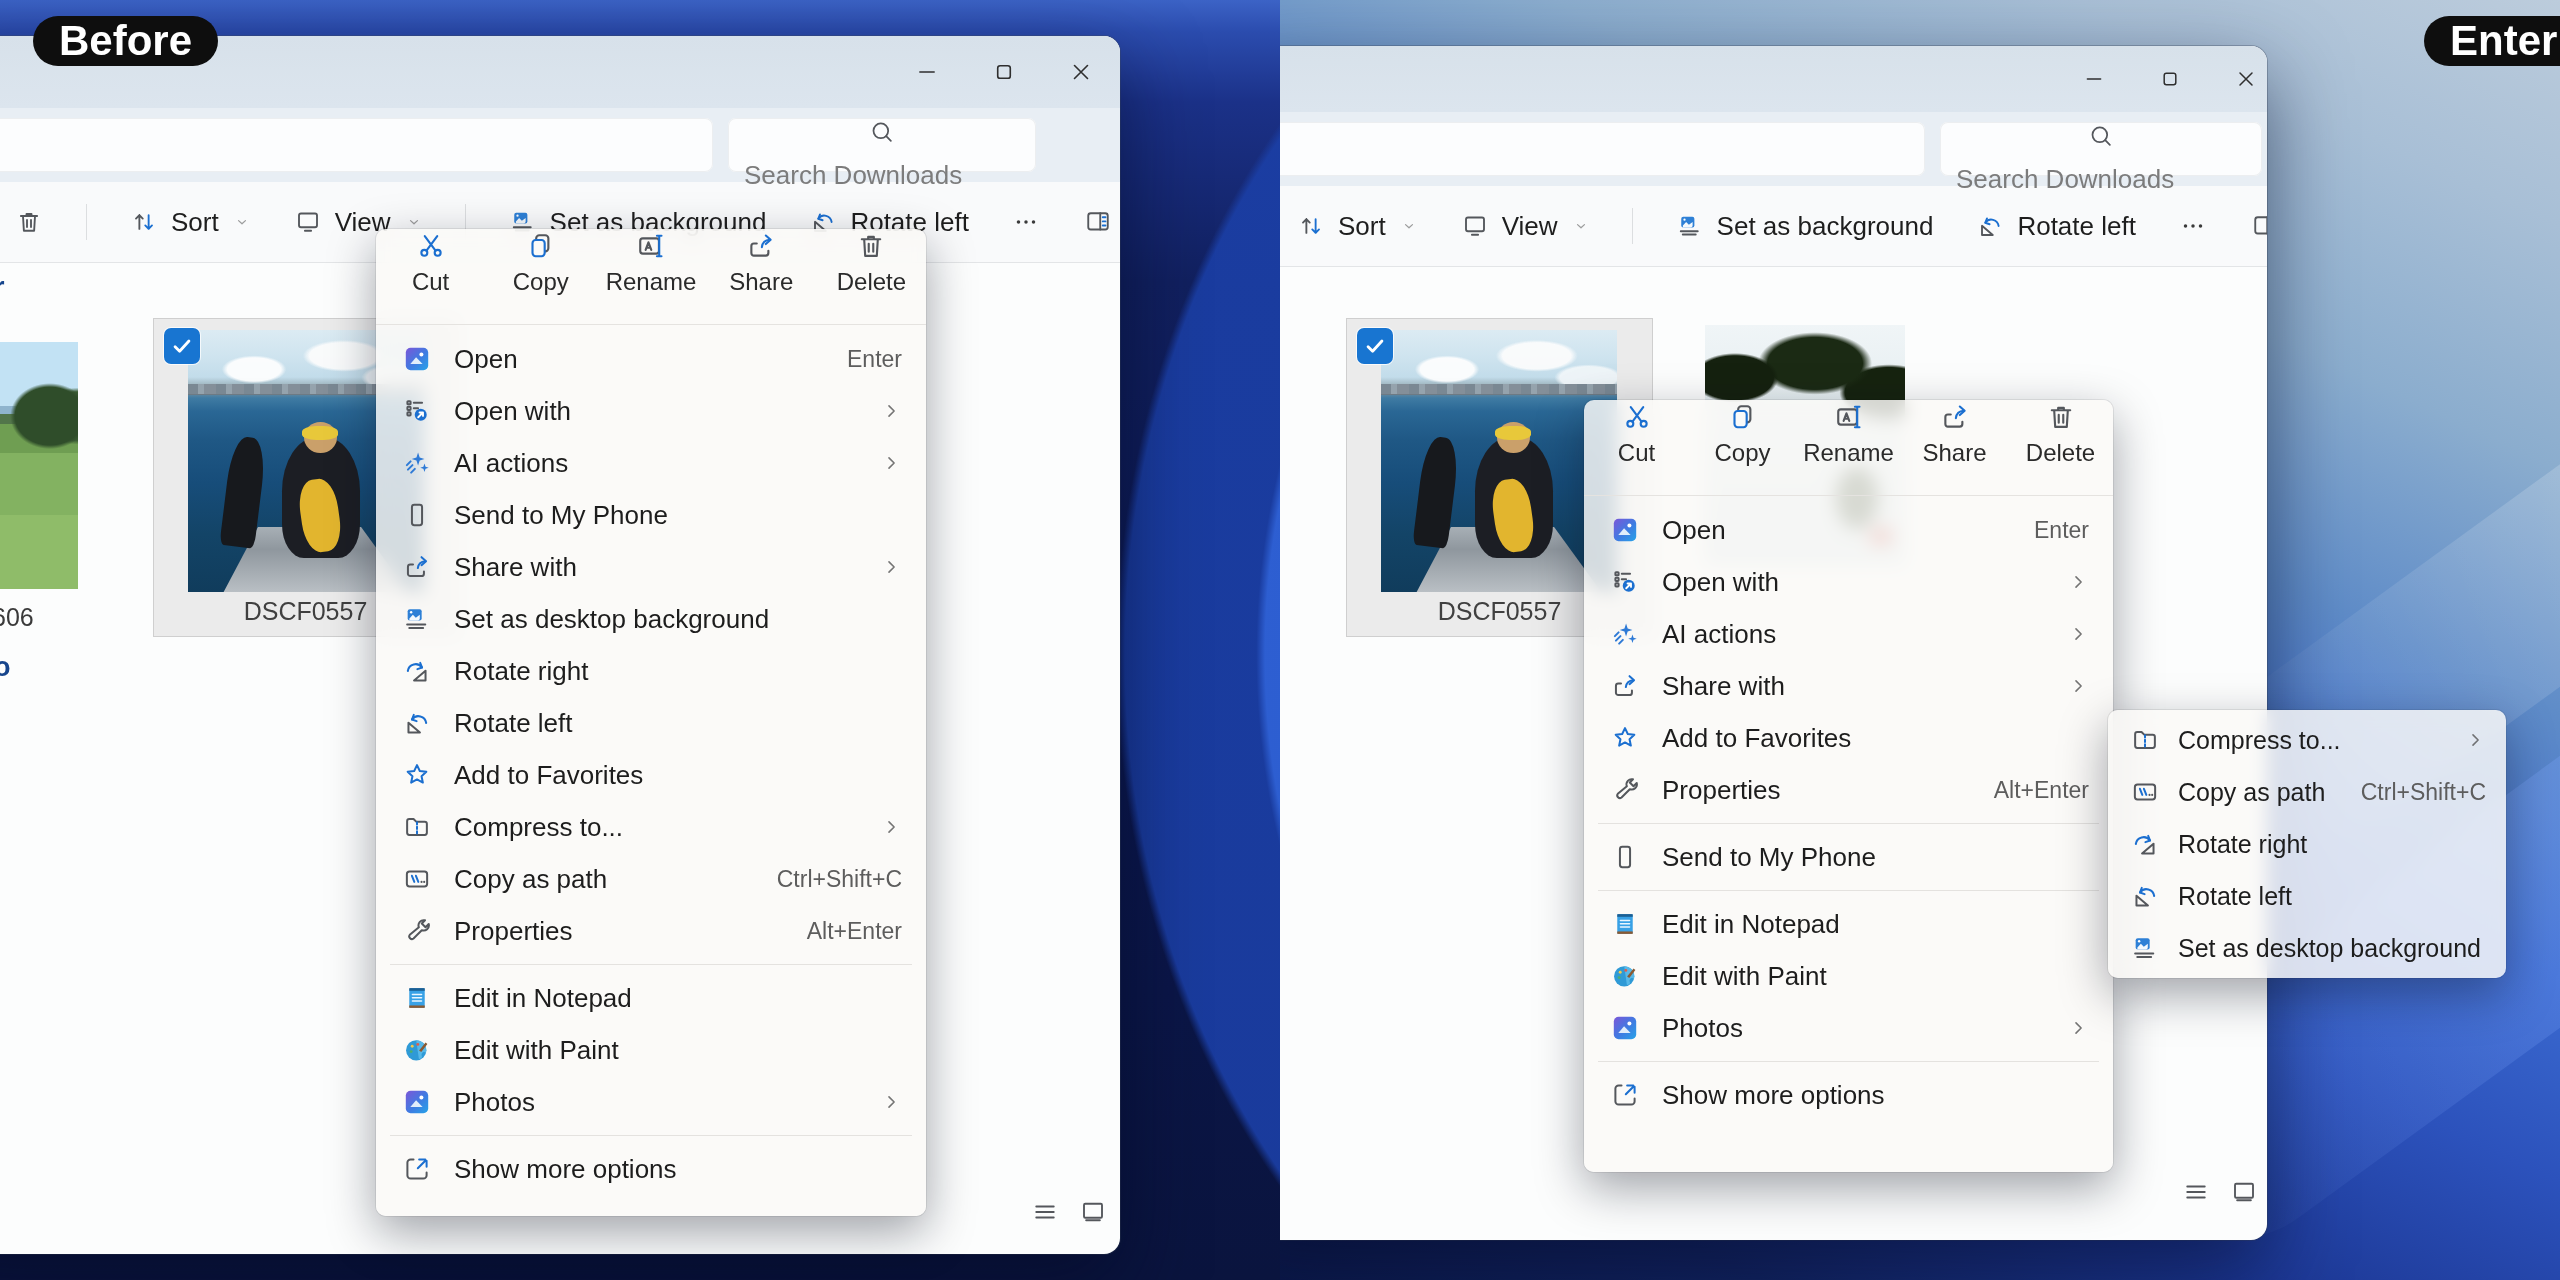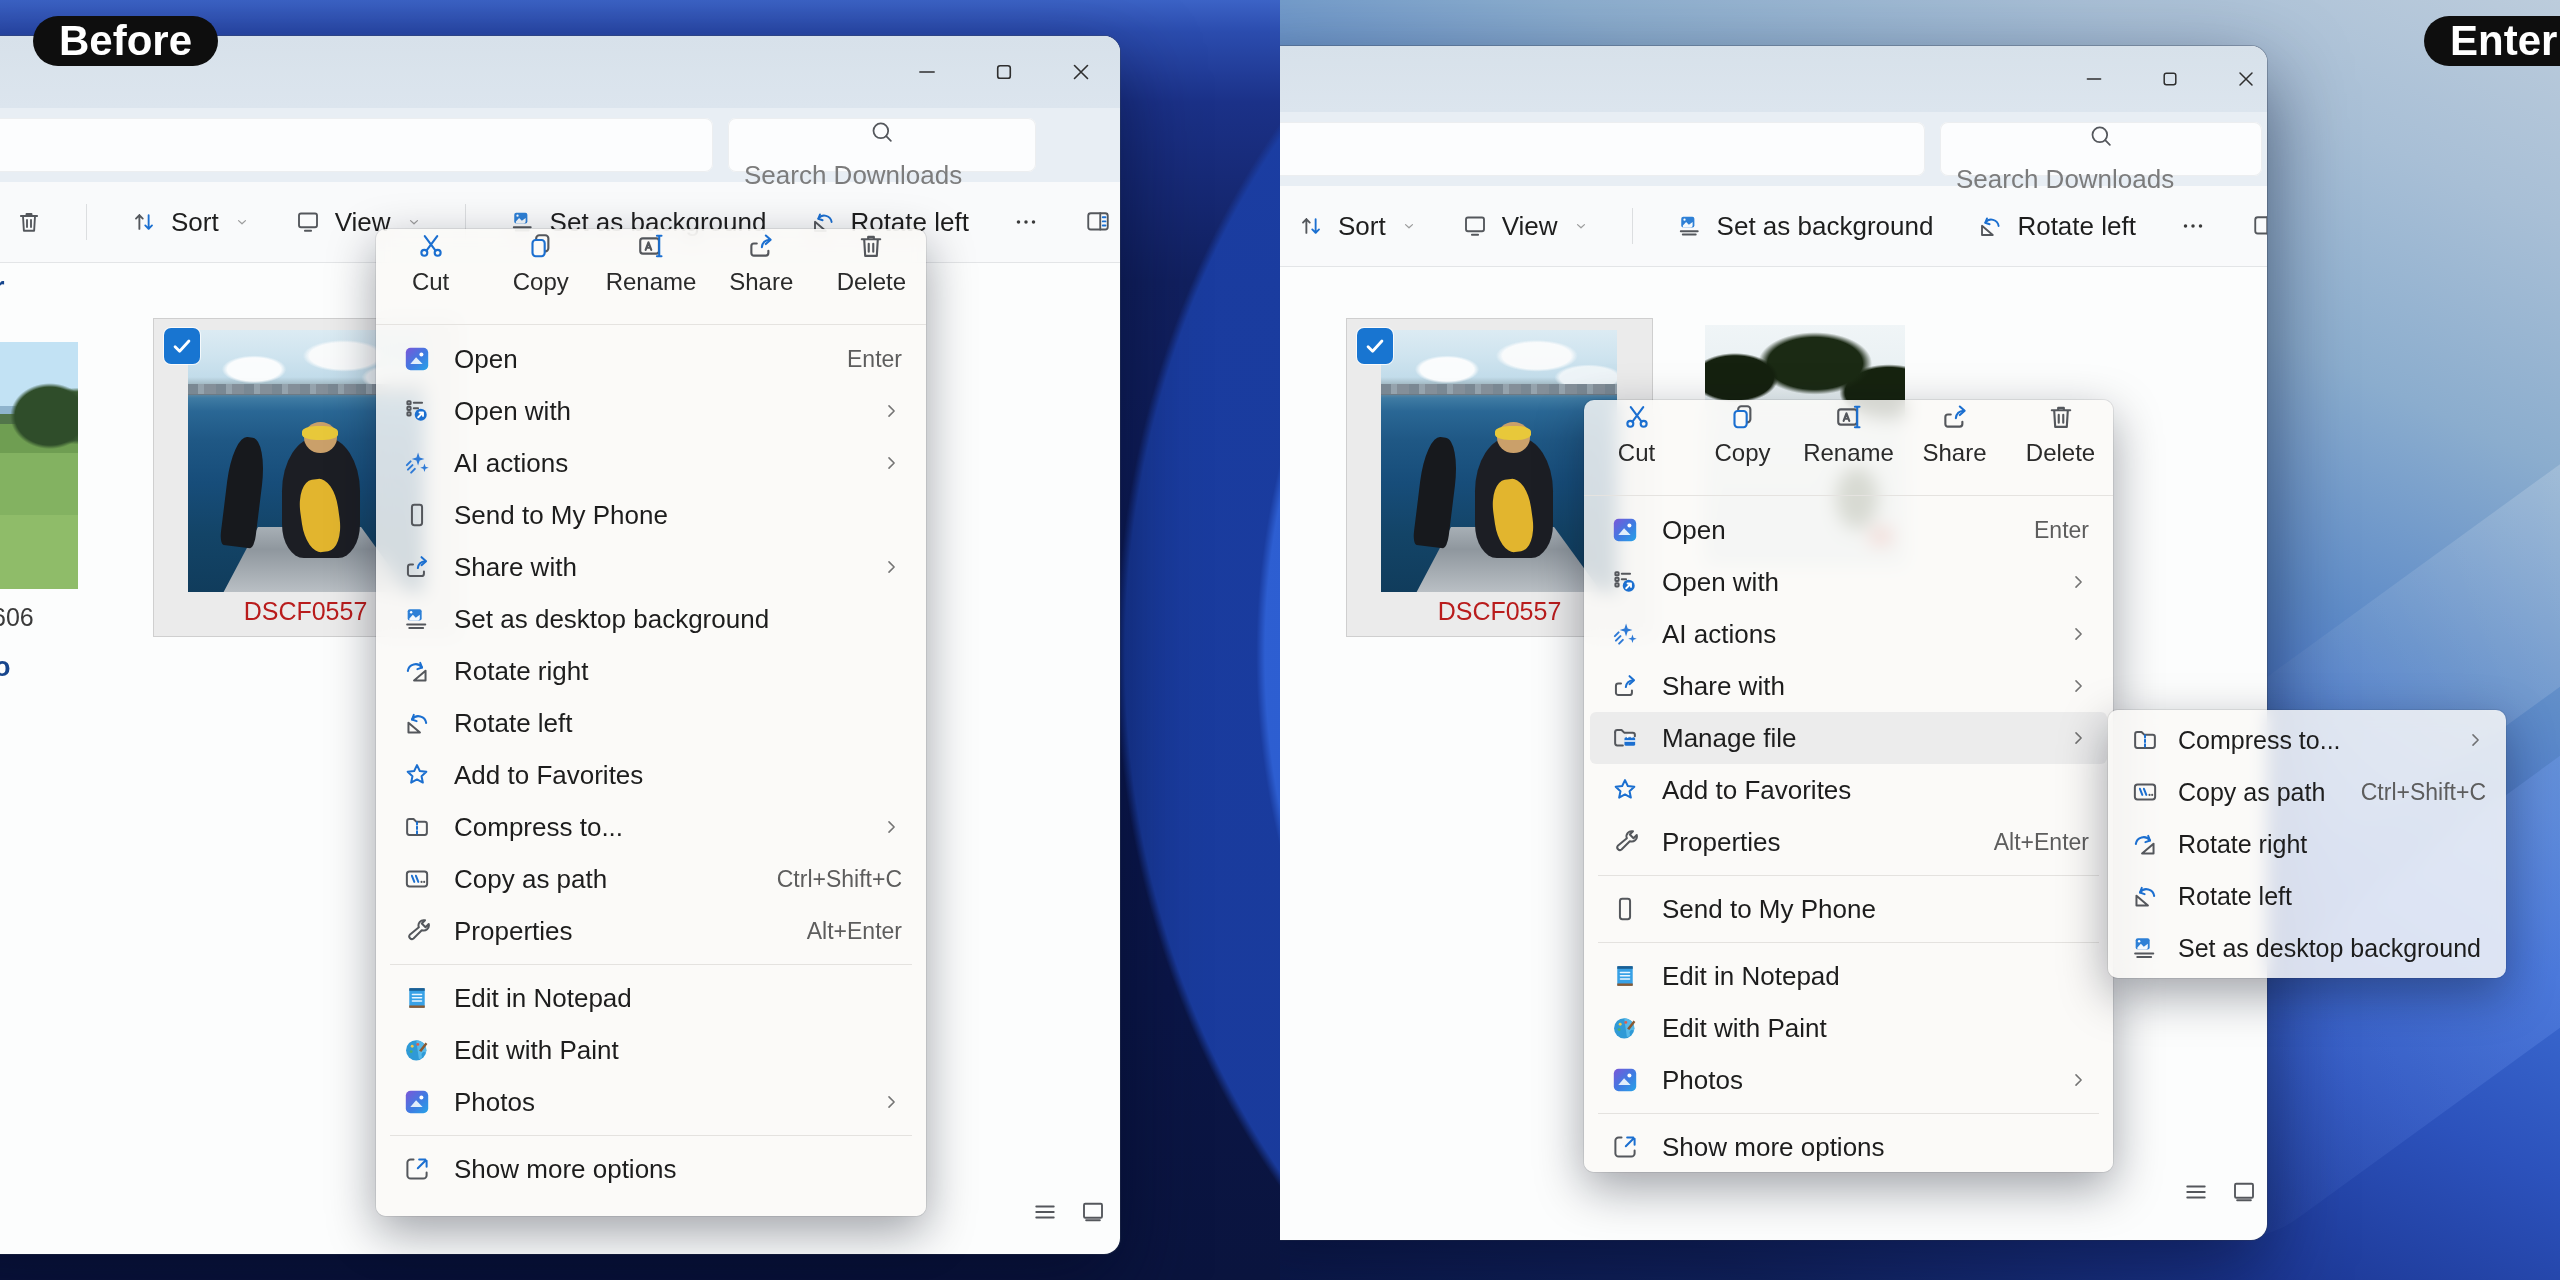--- a/index.html
+++ b/index.html
@@ -84,21 +84,21 @@
     repeating-linear-gradient(90deg,#7a8893 0 10px,#95a3ad 10px 16px,#848f99 16px 28px);}
   .ph-boat{position:absolute;bottom:0;left:6%;right:3%;height:27%;
     background:linear-gradient(180deg,#aeb6bc,#8f979e 40%,#b9bfc4);
     clip-path:polygon(10% 100%, 26% 8%, 74% 8%, 96% 100%);}
   .ph-fin{position:absolute;left:16%;bottom:17%;width:15%;height:42%;background:#17191d;
     border-radius:42% 42% 12% 12%;transform:rotate(7deg);}
   .ph-diver{position:absolute;left:40%;bottom:13%;width:33%;height:46%;background:#1c1e24;border-radius:45% 45% 28% 28%;}
   .ph-vest{position:absolute;left:48%;bottom:15%;width:16%;height:28%;background:#e2b52e;border-radius:42%;transform:rotate(-8deg);}
   .ph-head{position:absolute;left:49%;top:35%;width:14%;height:12%;background:#caa06a;border-radius:50%;}
   .ph-mask{position:absolute;left:48.5%;top:36.5%;width:15%;height:5.5%;background:#e8c83a;border-radius:40%;}
-  .tilelabel{position:absolute;left:0;right:0;bottom:10px;text-align:center;font-size:25px;color:#b91c1c;}
+  .tilelabel{position:absolute;left:0;right:0;bottom:10px;text-align:center;font-size:25px;color:#404040;}
   .statusicons{position:absolute;display:flex;gap:18px;align-items:center;}
   #win-before .statusicons{right:12px;bottom:27px;}
   #win-after .statusicons{right:8px;bottom:33px;}
 
   .ctxmenu{position:absolute;border-radius:10px;background:rgba(250,249,247,.84);
     -webkit-backdrop-filter:blur(9px) saturate(1.1);backdrop-filter:blur(9px) saturate(1.1);
     box-shadow:0 16px 48px rgba(8,12,30,.38),0 0 0 1px rgba(0,0,0,.08);z-index:20;}
   #menu-before{left:376px;top:229px;width:550px;height:987px;}
   #menu-after{left:304px;top:400px;width:529px;height:772px;}
   #submenu-after{left:828px;top:710px;width:398px;z-index:25;}
@@ -880,38 +880,20 @@
                 </g>
               </svg>
             </span>
             <span class="mi-label">Share with</span>
             <span class="mi-chev icn">
               <svg viewBox="0 0 24 24" width="22" height="22" fill="none" stroke="#54575c" stroke-width="1.5" stroke-linecap="round" stroke-linejoin="round">
                 <path stroke="#5c5c5c" stroke-width="1.7" d="m9.8 6.4 5.6 5.6-5.6 5.6"></path>
               </svg>
             </span>
           </div>
-          <div class="mi hl">
-            <span class="mi-icon icn">
-              <svg viewBox="0 0 24 24" width="32" height="32" fill="none" stroke="#54575c" stroke-width="1.5" stroke-linecap="round" stroke-linejoin="round">
-                <path d="M4.6 7.6A1.6 1.6 0 0 1 6.2 6h3.2l2 2h6.4a1.6 1.6 0 0 1 1.6 1.6v1"></path>
-                <path d="M4.6 7.6V16a1.6 1.6 0 0 0 1.6 1.6h4.2"></path>
-                <rect stroke="none" fill="#1b6fd0" x="11.6" y="11.4" width="8" height="6.4" rx="1.2"></rect>
-                <g stroke="#fff" stroke-width="1.1">
-                  <path d="M14 11.4v-.8a.9.9 0 0 1 .9-.9h1.4a.9.9 0 0 1 .9.9v.8M11.8 14.2h7.6"></path>
-                </g>
-              </svg>
-            </span>
-            <span class="mi-label">Manage file</span>
-            <span class="mi-chev icn">
-              <svg viewBox="0 0 24 24" width="22" height="22" fill="none" stroke="#54575c" stroke-width="1.5" stroke-linecap="round" stroke-linejoin="round">
-                <path stroke="#5c5c5c" stroke-width="1.7" d="m9.8 6.4 5.6 5.6-5.6 5.6"></path>
-              </svg>
-            </span>
-          </div>
           <div class="mi">
             <span class="mi-icon icn">
               <svg viewBox="0 0 24 24" width="32" height="32" fill="none" stroke="#54575c" stroke-width="1.5" stroke-linecap="round" stroke-linejoin="round">
                 <path stroke="#1b6fd0" d="m12 4.6 2.1 4.4 4.9.6-3.6 3.3 1 4.8L12 15.3l-4.4 2.4 1-4.8L5 9.6l4.9-.6z"></path>
               </svg>
             </span>
             <span class="mi-label">Add to Favorites</span>
           </div>
           <div class="mi">
             <span class="mi-icon icn">

